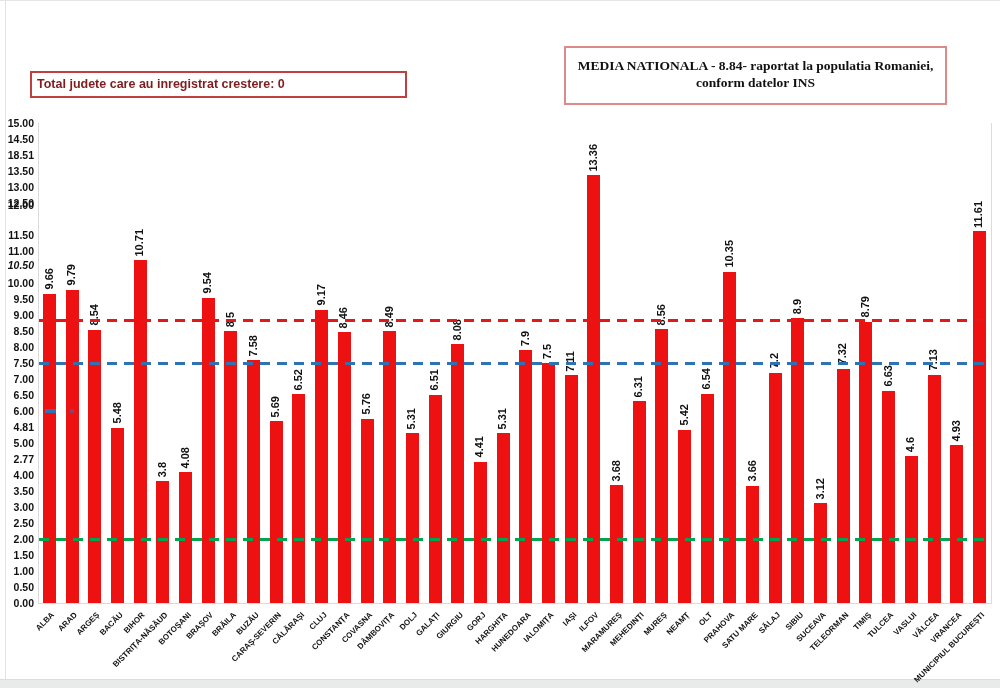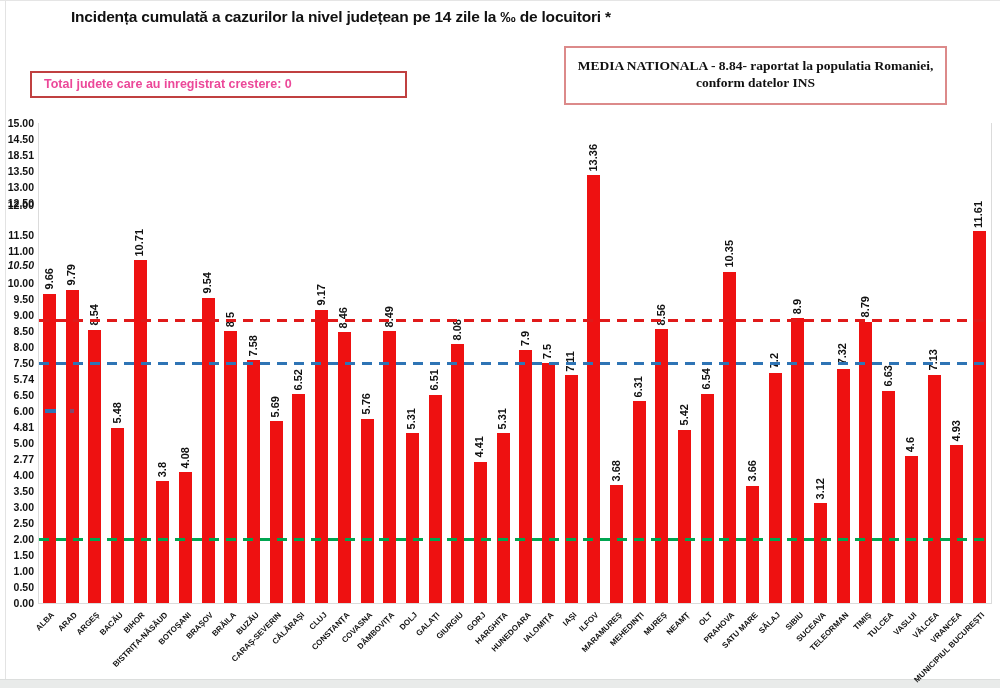--- a/index.html
+++ b/index.html
@@ -2,40 +2,39 @@
 <html><head>
 <meta charset="utf-8">
 <style>
   html,body{margin:0;padding:0;background:#ffffff;}
   body{font-family:"Liberation Sans",sans-serif;}
   .frame{position:relative;width:1000px;height:688px;background:#fff;overflow:hidden;border-top:1px solid #e5e5e5;}
   .left-edge{position:absolute;left:5px;top:0;width:1px;height:678px;background:#e3e3e3;}
   .bottom-strip{position:absolute;left:0;top:678px;width:1000px;height:10px;background:#e9ebea;border-top:1px solid #dcdedd;}
   .chart-title{position:absolute;left:71px;top:7px;font-size:15.5px;font-weight:bold;color:#111;white-space:nowrap;letter-spacing:-0.2px;}
   .counter-box{position:absolute;left:30px;top:70px;width:377px;height:27px;border:2px solid #c04040;box-sizing:border-box;}
-  .counter-box span{display:block;padding-left:12px;line-height:23px;font-size:12.5px;font-weight:bold;color:#ec4899;}
+  .counter-box span{display:block;padding-left:5px;line-height:23px;font-size:12.5px;font-weight:bold;color:#7f1d1d;}
   .media-box{position:absolute;left:564px;top:45px;width:383px;height:59px;border:2px solid #dc8a8a;box-sizing:border-box;text-align:center;font-family:"Liberation Serif",serif;font-weight:bold;color:#111;padding-top:9px;}
   .media-box .l1{display:block;font-size:13.5px;line-height:17px;text-align:center;}
   .media-box .l2{display:block;font-size:13.5px;line-height:17px;}
   .chart-area{position:absolute;left:0;top:0;width:1000px;height:678px;}
   .ylab{position:absolute;left:0;width:34px;height:16px;line-height:16px;text-align:right;font-size:10.5px;font-weight:bold;color:#111;}
   .plot{position:absolute;left:38px;top:122px;width:952px;height:480px;border-left:1px solid #dbdbdb;border-right:1px solid #dbdbdb;border-bottom:1px solid #dbdbdb;box-sizing:content-box;}
   .bar{position:absolute;bottom:0;width:13px;z-index:2;}
   .bar-val{position:absolute;writing-mode:vertical-rl;transform:rotate(180deg);font-size:11px;font-weight:bold;color:#111;white-space:nowrap;z-index:3;}
   .cat{position:absolute;top:486px;height:10px;line-height:10px;white-space:nowrap;font-size:8px;font-weight:bold;color:#111;transform:rotate(-45deg);transform-origin:100% 50%;z-index:1;}
   .refline{position:absolute;left:0;width:952px;height:3px;z-index:5;}
   .stray-dash{position:absolute;z-index:4;}
 </style>
 </head>
 <body>
 
 <div class="frame">
   <div class="left-edge"></div>
 
-  <div class="chart-title">Incidența cumulată a cazurilor la nivel județean pe 14 zile la ‰ de locuitori *</div>
 
   <div class="counter-box">
     <span>Total judete care au inregistrat crestere: 0</span>
   </div>
 
   <div class="media-box">
     <span class="l1">MEDIA NATIONALA - 8.84-  raportat la populatia  Romaniei,</span>
     <span class="l2">conform datelor INS</span>
   </div>
 
@@ -50,21 +49,21 @@
         <div class="ylab" style="top: 196px;">12.00</div>
         <div class="ylab" style="top: 226px;">11.50</div>
         <div class="ylab" style="top: 242px;">11.00</div>
         <div class="ylab" style="top: 256px; font-style: italic;">10.50</div>
         <div class="ylab" style="top: 274px;">10.00</div>
         <div class="ylab" style="top: 290px;">9.50</div>
         <div class="ylab" style="top: 306px;">9.00</div>
         <div class="ylab" style="top: 322px;">8.50</div>
         <div class="ylab" style="top: 338px;">8.00</div>
         <div class="ylab" style="top: 354px;">7.50</div>
-        <div class="ylab" style="top: 370px;">5.74</div>
+        <div class="ylab" style="top: 370px;">7.00</div>
         <div class="ylab" style="top: 386px;">6.50</div>
         <div class="ylab" style="top: 402px;">6.00</div>
         <div class="ylab" style="top: 418px;">4.81</div>
         <div class="ylab" style="top: 434px;">5.00</div>
         <div class="ylab" style="top: 450px;">2.77</div>
         <div class="ylab" style="top: 466px;">4.00</div>
         <div class="ylab" style="top: 482px;">3.50</div>
         <div class="ylab" style="top: 498px;">3.00</div>
         <div class="ylab" style="top: 514px;">2.50</div>
         <div class="ylab" style="top: 530px;">2.00</div>

